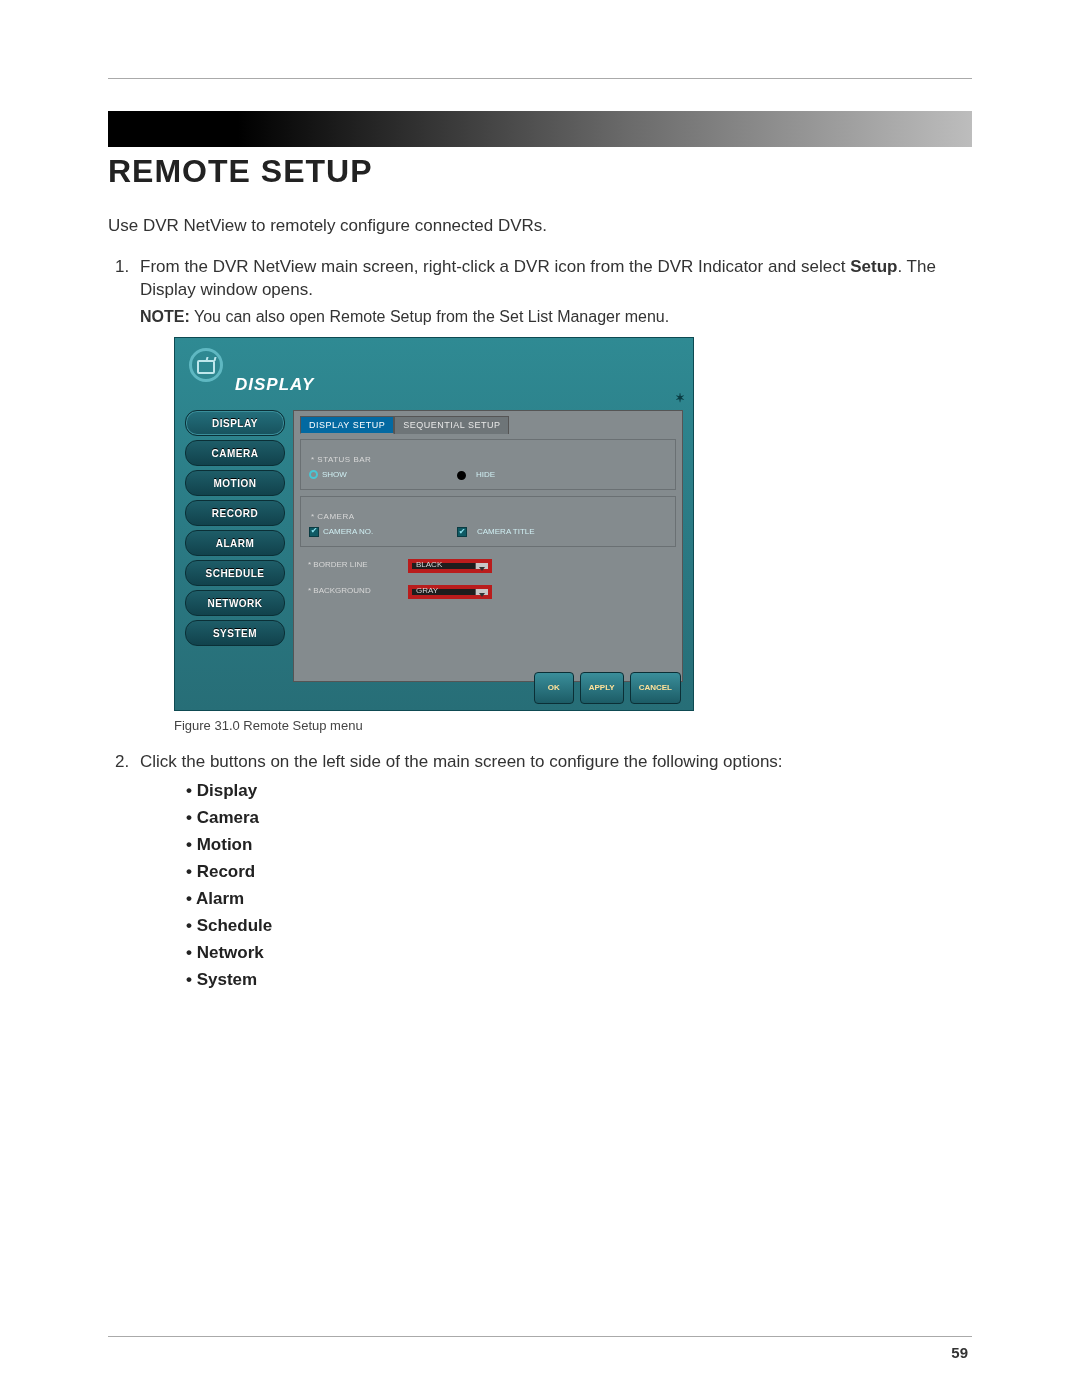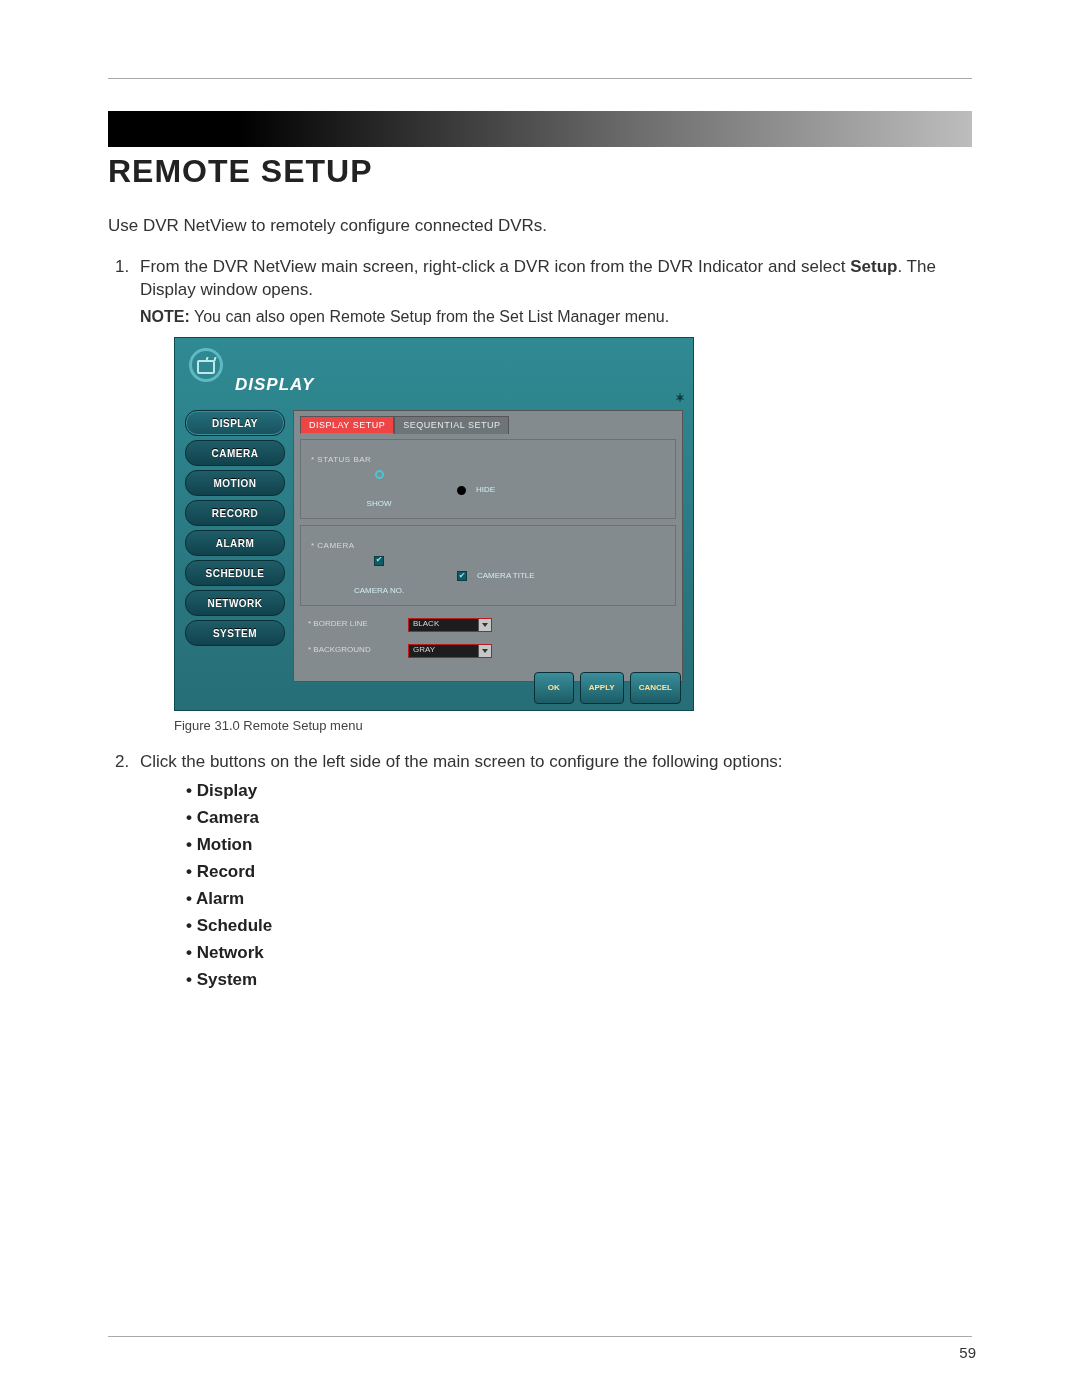--- a/index.html
+++ b/index.html
@@ -135,47 +135,47 @@
   .tab {
     font-size: 9px; letter-spacing: 0.5px;
     color: #e8e8e8;
     padding: 2px 8px 2px 8px;
     background: #6e7578;
     border: 1px solid #555;
     border-bottom: none;
     position: relative; top: 1px;
   }
   .tab.active {
-    background: #ef4444;
+    background: #0369a1;
     color: #fff;
     z-index: 2;
     border-bottom: 1px solid #848b8e;
   }
   .group {
     border: 1px solid #6a7073;
     margin-top: 6px;
     padding: 6px 8px 8px 8px;
   }
   .group-label {
     font-size: 8px; color: #d8d8d8; letter-spacing: 0.5px;
     margin: -12px 0 4px 0; display: inline-block;
     background: #848b8e; padding: 0 2px;
   }
   .row { display: flex; align-items: center; gap: 8px; font-size: 8px; color: #cfeef2; }
-  .row .col { display: flex; align-items: center; gap: 20px; min-width: 140px; flex-direction: column; }
+  .row .col { display: flex; gap: 4px; min-width: 140px; }
   .row .col2 { display: flex; align-items: center; gap: 10px; }
   .radio { width: 9px; height: 9px; border-radius: 50%; border: 2px solid #49c6d4; display: inline-block; }
   .radio.filled { background: #000; border-color: #000; }
   .check { width: 10px; height: 10px; background: #0f5a64; border: 1px solid #0a3b42; display: inline-flex; align-items: center; justify-content: center; color: #8fe4ef; font-size: 8px; }
   .kv { display: flex; align-items: center; gap: 10px; font-size: 8px; color: #d8d8d8; margin-top: 12px; }
   .kv .k { width: 90px; }
   .dd {
     width: 84px; height: 14px;
     background: #1d1d1d; color: #d8d8d8;
-    border: 1px solid #b91c1c;
+    border: 4px solid #b91c1c;
     font-size: 8px; padding: 0 14px 0 4px;
     position: relative; display: inline-flex; align-items: center;
   }
   .dd::after {
     content: ""; position: absolute; right: 0; top: 0;
     width: 12px; height: 100%; background: #c7c7c7;
     border-left: 1px solid #555;
   }
   .dd .caret {
     position: absolute; right: 3px; top: 4px;
@@ -211,22 +211,22 @@
     font-size: 17px; font-weight: 700; color: #222;
     margin-bottom: 4px;
   }
   .opt-list .opt::before { content: "• "; }
 
   .hr-bottom {
     position: absolute; left: 108px; right: 108px; bottom: 60px;
     border: none; border-top: 1px solid #aaa;
   }
   .pagenum {
-    position: absolute; right: 104px; bottom: 36px;
-    font-size: 15px; color: #333;
+    position: absolute; right: 112px; bottom: 36px;
+    font-size: 15px; color: #333; font-weight: bold;
   }
 </style>
 </head>
 <body>
 
 <div class="page">
   <hr class="hr-top">
   <div class="banner"></div>
   <h1 class="heading">REMOTE SETUP</h1>
 

